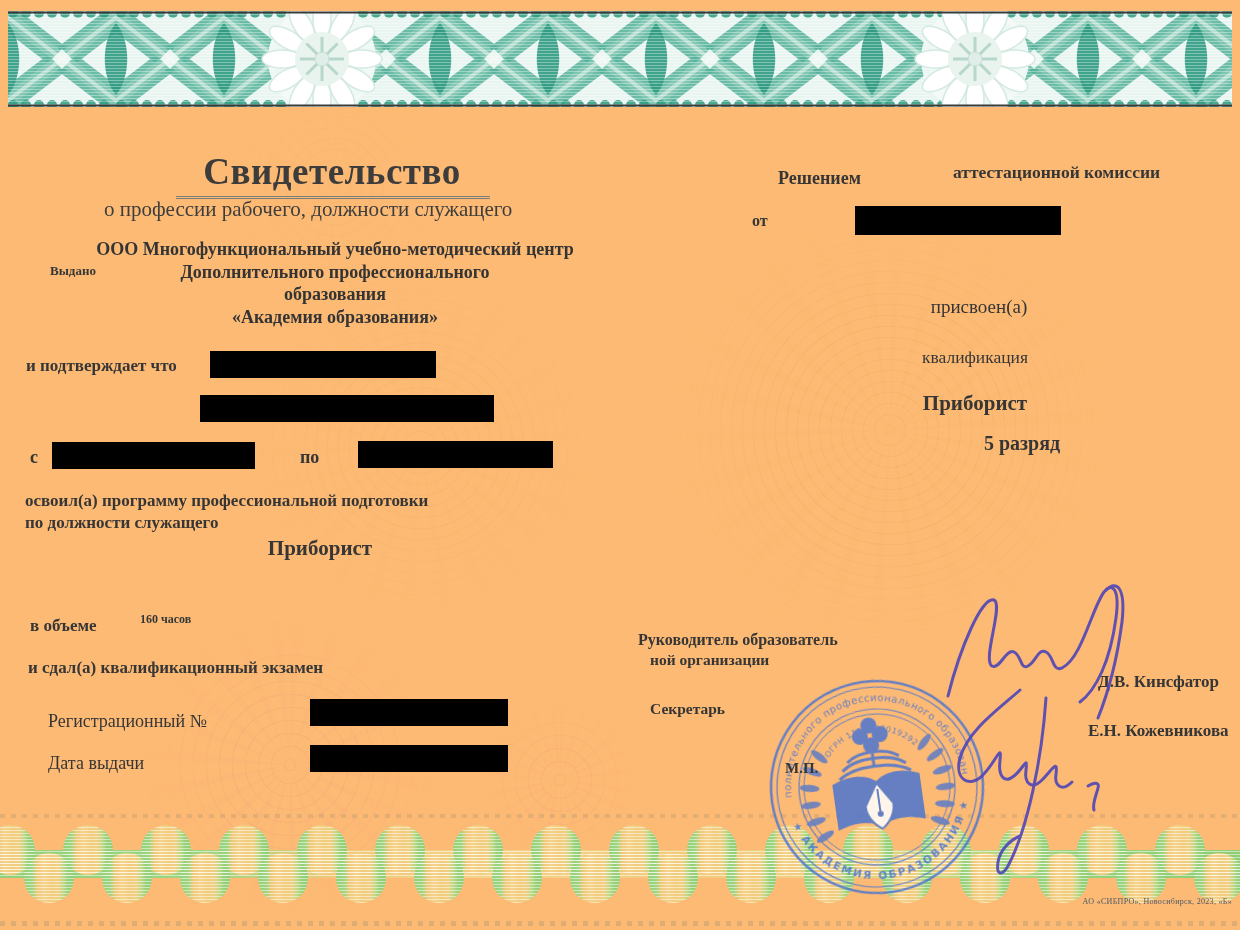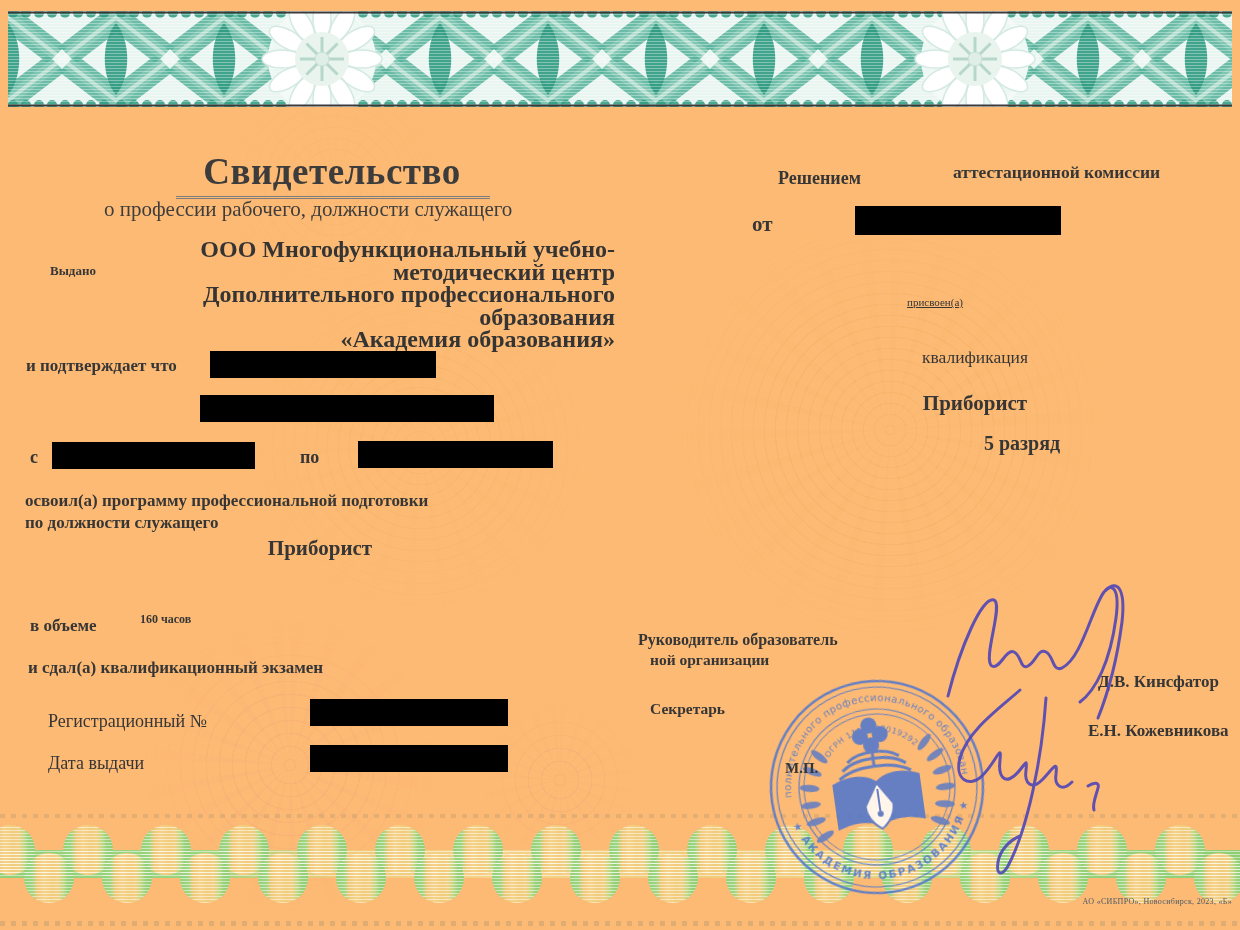--- a/index.html
+++ b/index.html
@@ -23,21 +23,21 @@
   
   .t{position:absolute;white-space:nowrap;color:#363636;}
   .semibold{font-weight:600;}
   .bold{font-weight:700;}
   .center{text-align:center;}
   .redact{position:absolute;background:#000;}
   #title{left:165px;top:150px;width:334px;text-align:center;font-size:37px;font-weight:600;
     letter-spacing:.5px;color:#3c3c3c;}
   #title-underline{left:176px;top:196px;width:314px;border-bottom:3px double #7d7d7d;height:0;}
   #subtitle{left:104px;top:197px;font-size:21px;font-weight:400;color:#3d3d3d;}
-  #org-block{left:55px;top:238px;width:560px;text-align:right;font-size:24px;font-weight:700;
+  #org-block{left:55px;top:238px;width:560px;text-align:center;font-size:18px;font-weight:700;
     line-height:22.5px;color:#343434;white-space:normal;}
   .microline{position:absolute;height:4px;
     background:repeating-linear-gradient(90deg,rgba(110,120,110,.35) 0 5px,transparent 5px 11px);}
   #imprint{font-size:8px;color:#47596b;letter-spacing:.3px;}
 </style>
 </head>
 <body>
 
 <div id="page">
 
@@ -151,24 +151,24 @@
   <div class="t bold" style="left:140px;top:612px;font-size:12px;">160 часов</div>
   <div class="t semibold" style="left:28px;top:658px;font-size:17px;">и сдал(а) квалификационный экзамен</div>
 
   <div class="t" style="left:48px;top:711px;font-size:18px;font-weight:500;">Регистрационный №</div>
   <div class="redact" style="left:310px;top:699px;width:198px;height:27px;"></div>
   <div class="t" style="left:48px;top:753px;font-size:18px;font-weight:500;">Дата выдачи</div>
   <div class="redact" style="left:310px;top:745px;width:198px;height:27px;"></div>
 
   <div class="t semibold" style="left:778px;top:168px;font-size:18px;">Решением</div>
   <div class="t bold" style="left:953px;top:162px;font-size:17.5px;">аттестационной комиссии</div>
-  <div class="t semibold" style="left:752px;top:212px;font-size:21px;text-align:center;">от</div>
+  <div class="t semibold" style="left:752px;top:212px;font-size:16px;text-align:center;">от</div>
   <div class="redact" style="left:855px;top:206px;width:206px;height:29px;"></div>
 
-  <div class="t center" style="left:835px;top:296px;width:200px;font-size:11px;font-weight:500;text-decoration:underline;">присвоен(а)</div>
+  <div class="t center" style="left:879px;top:296px;width:200px;font-size:19px;font-weight:500;">присвоен(а)</div>
   <div class="t center" style="left:875px;top:347px;width:200px;font-size:17.5px;font-weight:500;">квалификация</div>
   <div class="t bold center" style="left:875px;top:391px;width:200px;font-size:21px;">Приборист</div>
   <div class="t bold center" style="left:922px;top:432px;width:200px;font-size:20px;">5 разряд</div>
 
   <div class="t semibold" style="left:638px;top:631px;font-size:16px;">Руководитель образователь</div>
   <div class="t semibold" style="left:650px;top:651px;font-size:15.5px;">ной организации</div>
   <div class="t semibold" style="left:650px;top:700px;font-size:15.5px;">Секретарь</div>
   <div class="t semibold" style="left:785px;top:760px;font-size:15px;z-index:6;">М.П.</div>
   <div class="t semibold" style="left:1098px;top:672px;font-size:17px;">Д.В. Кинсфатор</div>
   <div class="t semibold" style="left:1088px;top:721px;font-size:17px;">Е.Н. Кожевникова</div>

